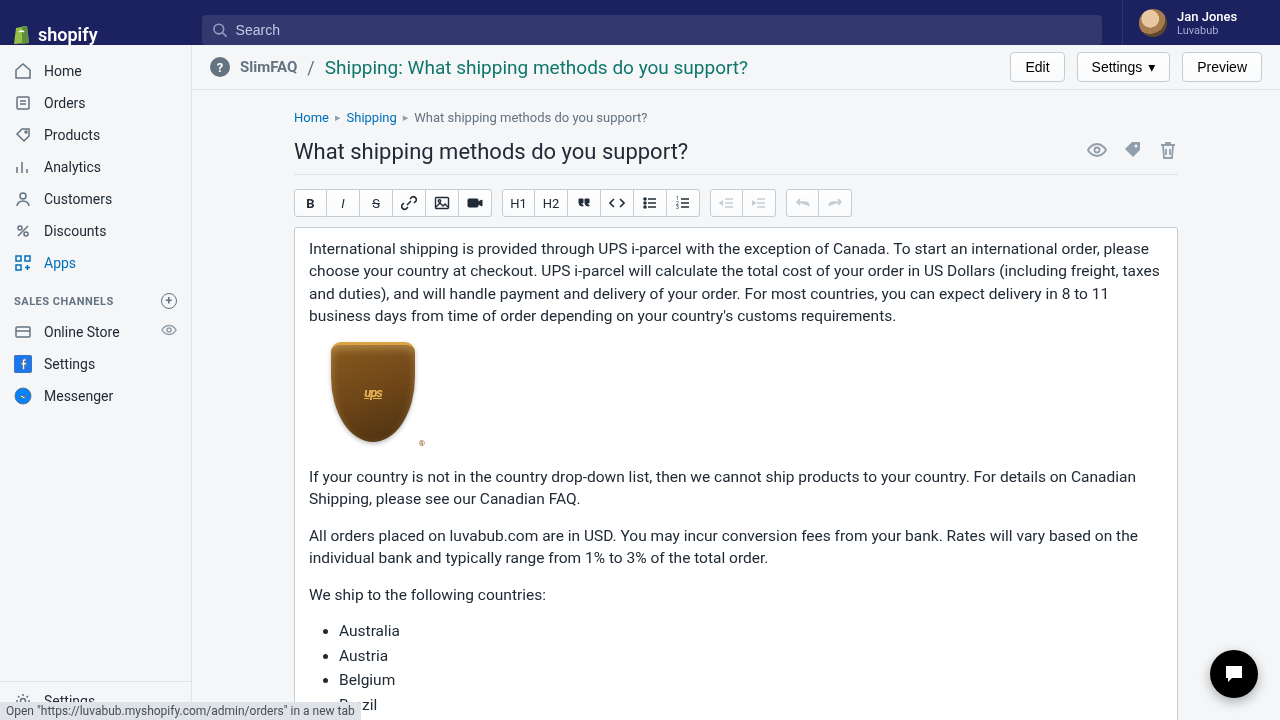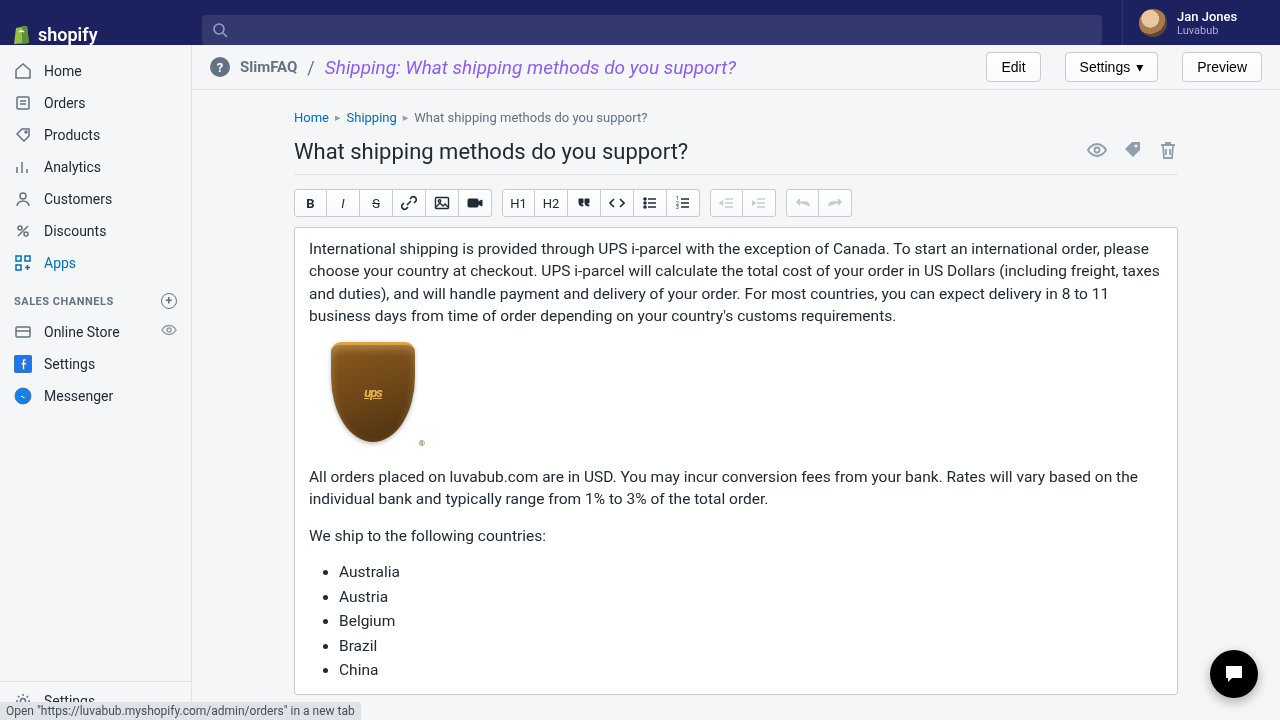--- a/index.html
+++ b/index.html
@@ -127,29 +127,29 @@
     padding: 0 18px;
     background: #f4f6f8;
   }
   .pagebar .qmark {
     width: 20px; height: 20px; border-radius:50%;
     background:#637381; color:#fff; display:flex; align-items:center; justify-content:center;
     font-size:13px; font-weight:700; margin-right:10px;
   }
   .pagebar .apptitle { color:#637381; font-size:15px; font-weight:700; }
   .pagebar .sep { color:#637381; margin: 0 10px; font-size:18px; }
-  .pagebar .pagetitle { font-size:19px; color:#8b5cf6;font-style:italic; }
+  .pagebar .pagetitle { font-size:19px; color:#0f766e; }
   .pagebar .spacer { flex:1; }
   .btn {
     border: 1px solid #c4cdd5;
     background: linear-gradient(#fff,#f9fafb);
     border-radius: 4px;
     padding: 6px 14px;
     font-size: 14px;
-    margin-left: 24px;
+    margin-left: 12px;
     cursor: pointer;
     display:flex; align-items:center;
   }
   .btn .caret { margin-left:6px; }
 
   .content { padding: 20px 0 40px; }
   .inner { max-width: 900px; margin: 0 auto; padding: 0 8px; }
   .crumbs { font-size: 13px; margin-bottom: 14px; display:flex; align-items:center; flex-wrap:wrap; }
   .crumbs a { color:#006fbb; text-decoration:none; }
   .crumbs .csep { color:#919eab; margin:0 6px; font-size:11px; }
@@ -233,20 +233,21 @@
         <path d="M10 3 L15 3 L17 20 L10 21 Z" fill="#5e8e3e"></path>
         <path d="M7 9 Q10 7 12 9" stroke="#fff" stroke-width="1.5" fill="none"></path>
       </svg>
     <span>shopify</span>
   </div>
   <div class="searchwrap">
     <svg width="16" height="16" viewBox="0 0 16 16">
         <circle cx="7" cy="7" r="5" stroke="#c4c8e4" stroke-width="1.6" fill="none"></circle>
         <line x1="11" y1="11" x2="15" y2="15" stroke="#c4c8e4" stroke-width="1.6"></line>
       </svg>
+    <input type="text" placeholder="Search" style="">
   </div>
   <div class="userblock">
     <div class="avatar"></div>
     <div>
       <div class="uname">Jan Jones</div>
       <div class="ushop">Luvabub</div>
     </div>
   </div>
 </div>
 
@@ -499,20 +500,21 @@
       </div>
 
       <div class="editor">
         <p>International shipping is provided through UPS i-parcel with the exception of Canada. To start an international order, please choose your country at checkout. UPS i-parcel will calculate the total cost of your order in US Dollars (including freight, taxes and duties), and will handle payment and delivery of your order. For most countries, you can expect delivery in 8 to 11 business days from time of order depending on your country's customs requirements.</p>
         <div class="ups">
           <div class="shield">
               <span>ups</span>
             </div>
           <span class="upsr">®</span>
         </div>
+        <p>If your country is not in the country drop-down list, then we cannot ship products to your country. For details on Canadian Shipping, please see our Canadian FAQ.</p>
         <p>All orders placed on luvabub.com are in USD. You may incur conversion fees from your bank. Rates will vary based on the individual bank and typically range from 1% to 3% of the total order.</p>
         <p>We ship to the following countries:</p>
         <ul id="country-list">
             <li>Australia</li>
             <li>Austria</li>
             <li>Belgium</li>
             <li>Brazil</li>
             <li>China</li>
           </ul>
       </div>

